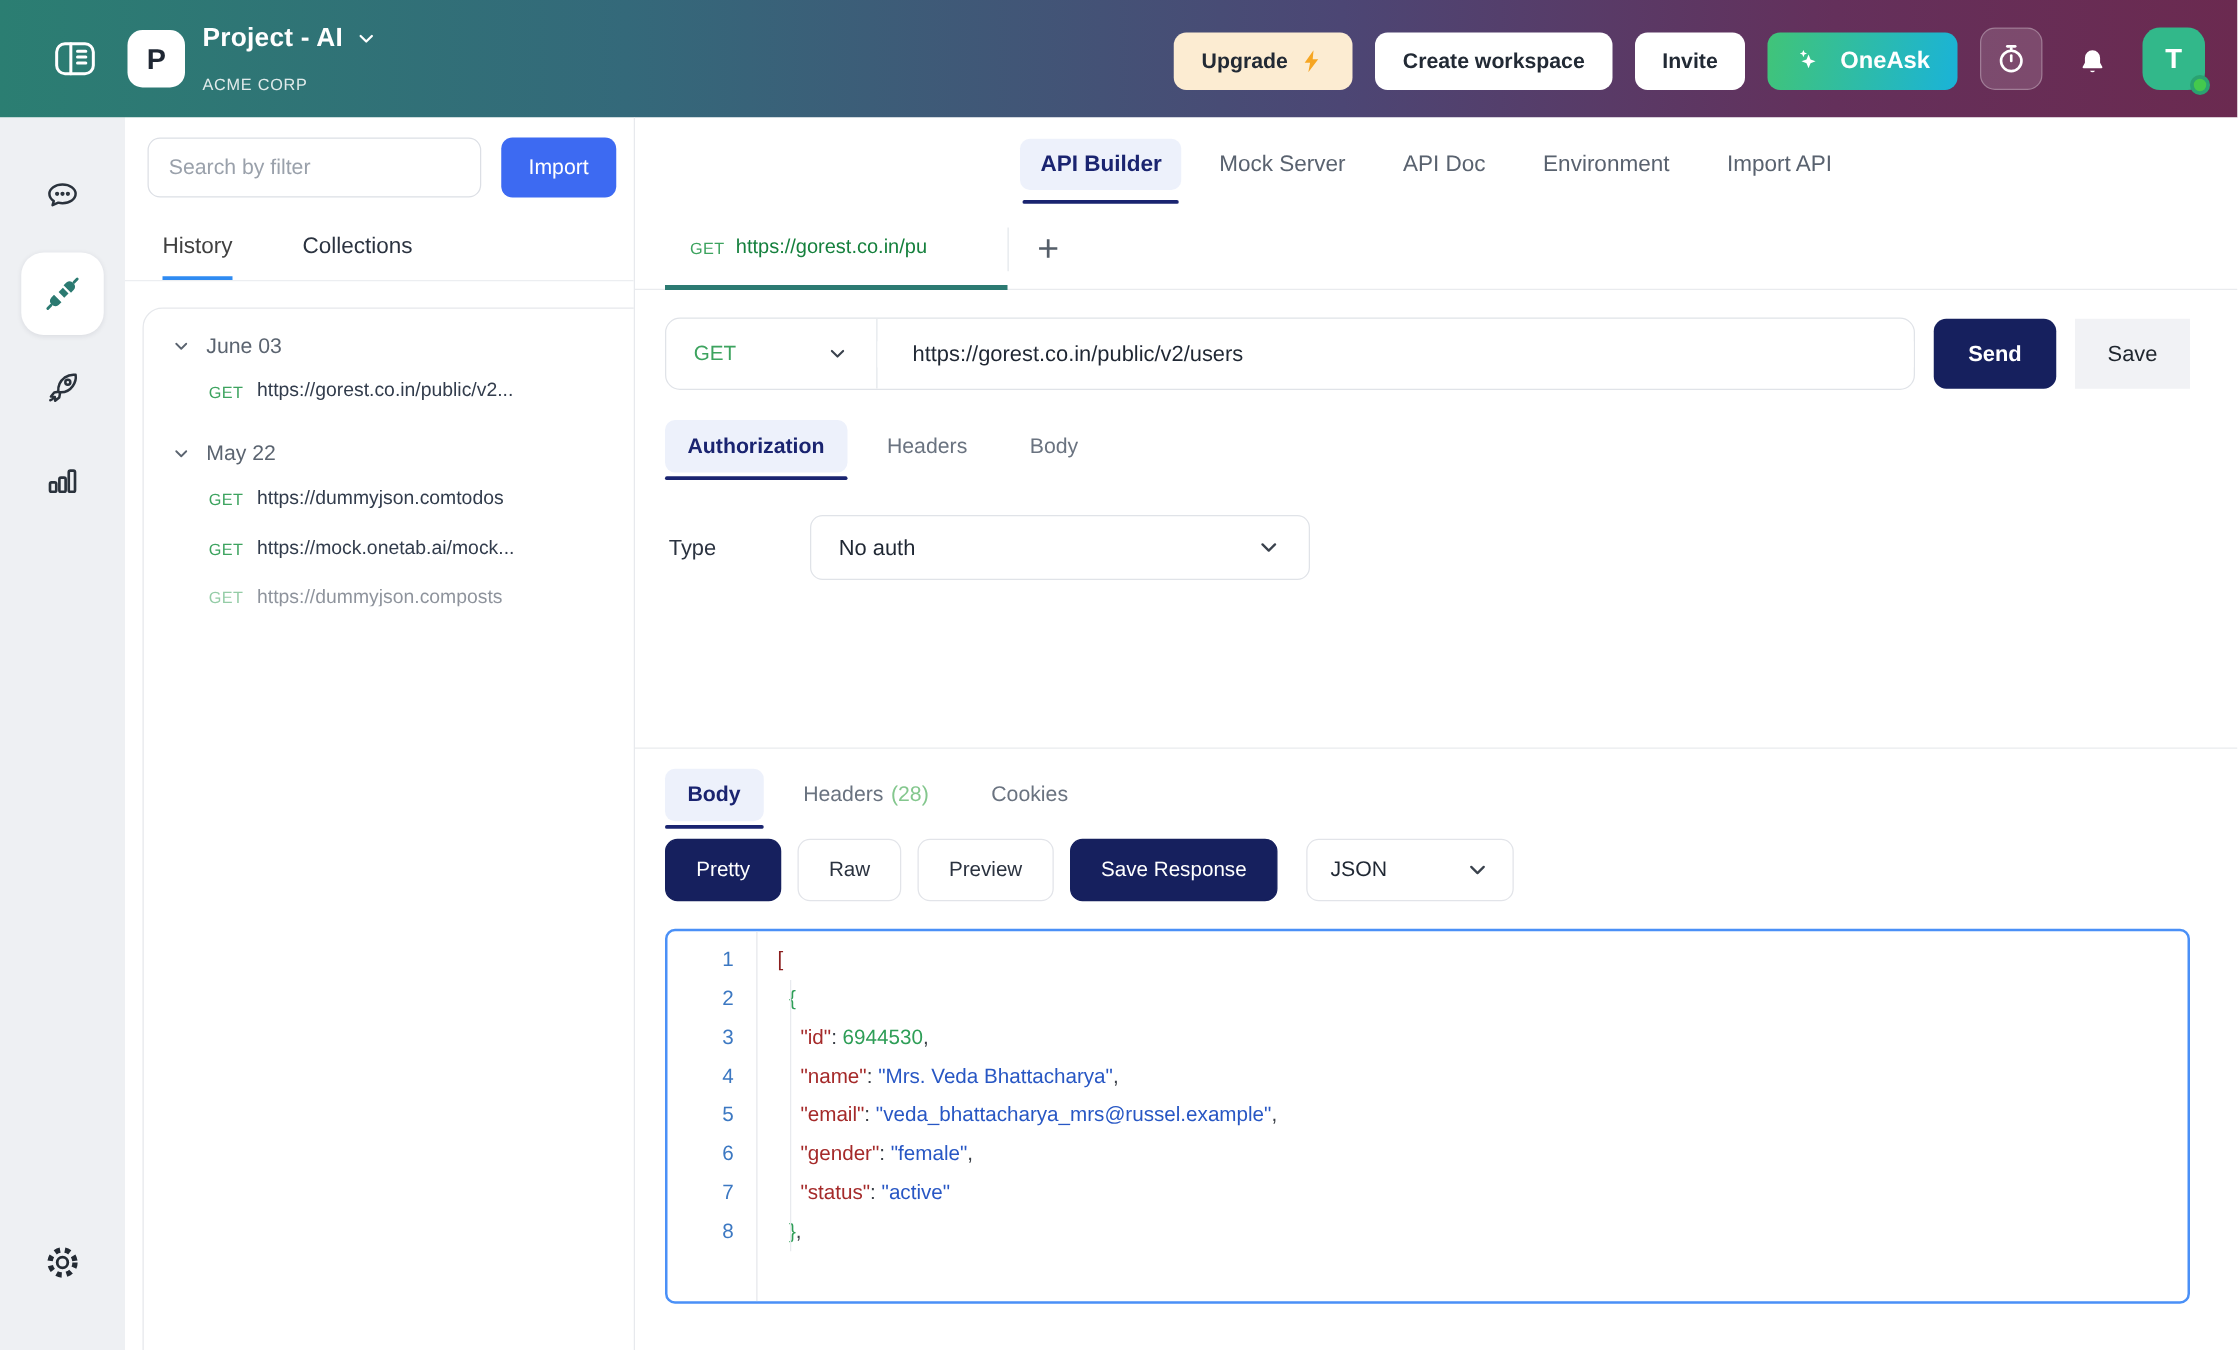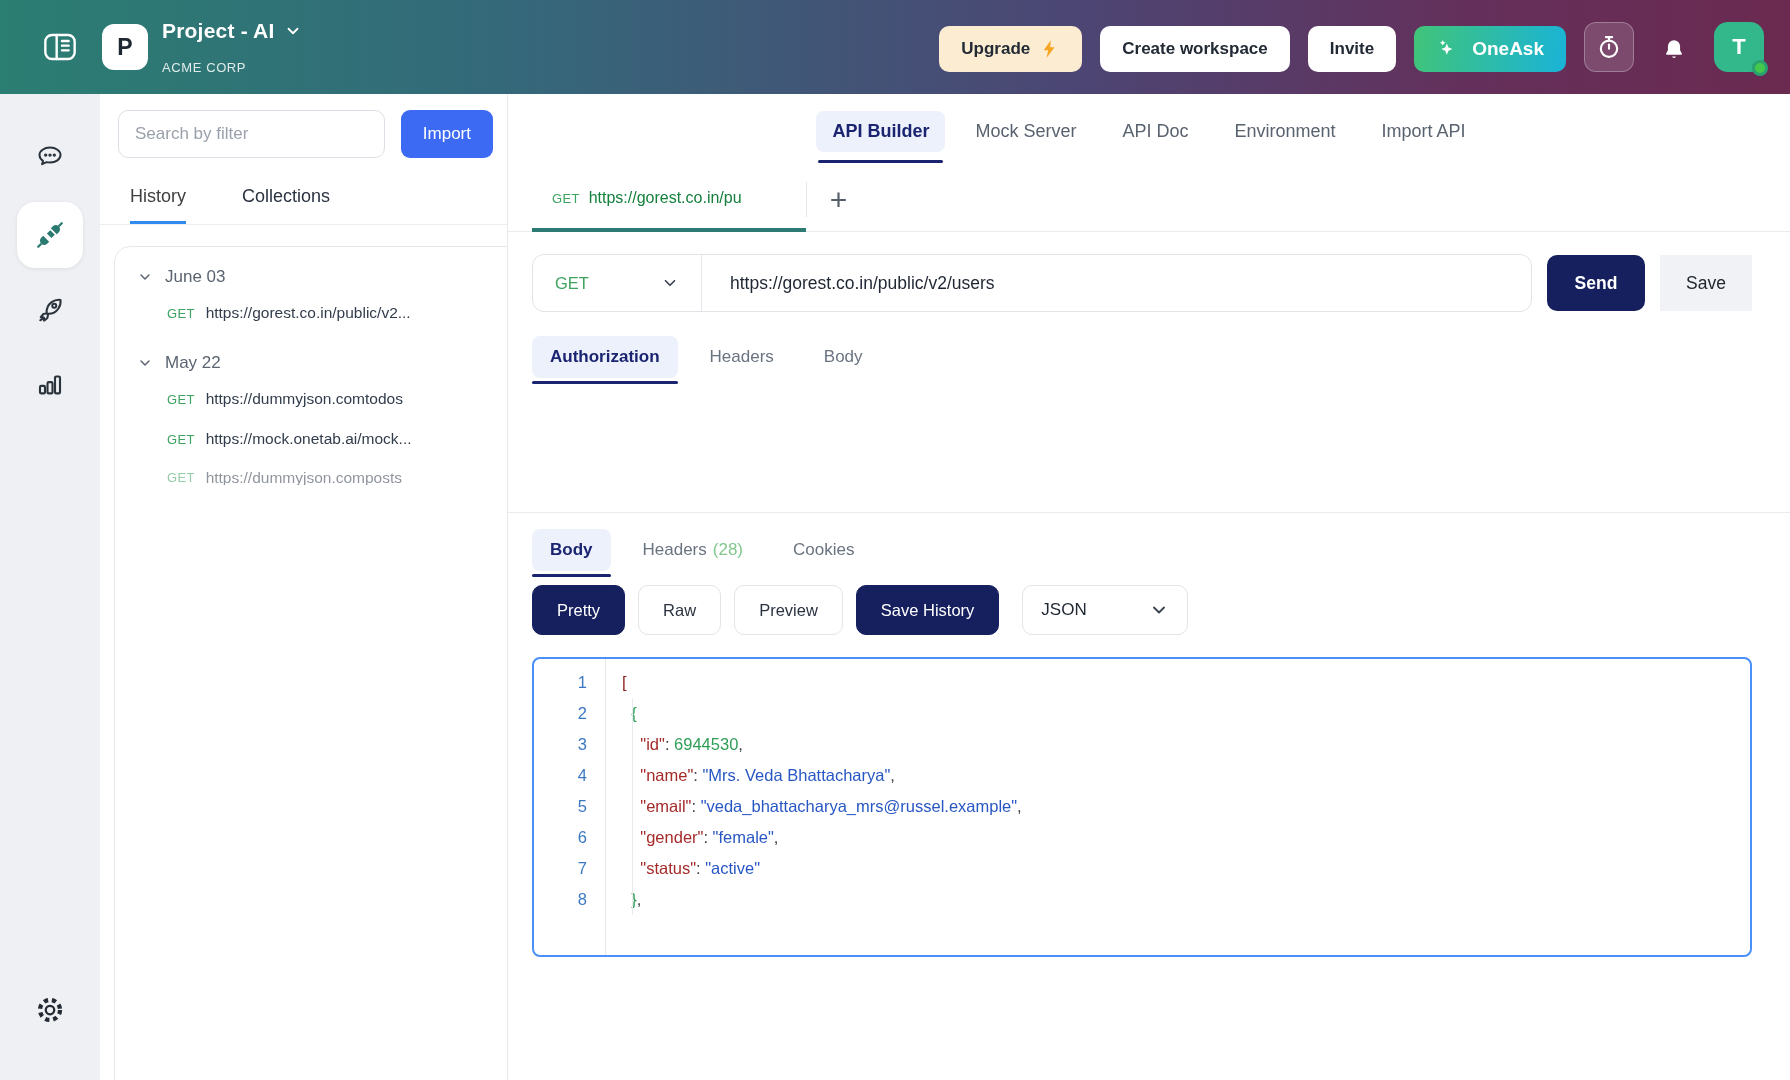--- a/index.html
+++ b/index.html
@@ -327,36 +327,45 @@
       <button class="btn-send">Send</button>
       <button class="btn-savereq">Save</button>
     </div>
 
     <div class="pill-row">
       <div class="pill-tab active">Authorization</div>
       <div class="pill-tab">Headers</div>
       <div class="pill-tab">Body</div>
     </div>
 
+    <div class="type-row">
+      <div class="type-label">Type</div>
+      <div class="type-select">
+        <span>No auth</span>
+        <svg width="20" height="20" viewBox="0 0 24 24" fill="none" stroke="#3a424d" stroke-width="2.2" stroke-linecap="round" stroke-linejoin="round">
+            <path d="M6 9l6 6 6-6"></path>
+          </svg>
+      </div>
+    </div>
 
     <div class="resp-divider"></div>
 
     <div class="pill-row" style="padding-top:16px">
       <div class="pill-tab active">Body</div>
       <div class="pill-tab">
         <span>Headers</span><span class="badge-green">(28)</span>
       </div>
       <div class="pill-tab">Cookies</div>
     </div>
 
     <div class="views-row">
       <button class="view-btn filled">Pretty</button>
       <button class="view-btn">Raw</button>
       <button class="view-btn">Preview</button>
-      <button class="view-btn filled">Save History</button>
+      <button class="view-btn filled">Save Response</button>
       <div class="fmt-select">
         <span>JSON</span>
         <svg width="20" height="20" viewBox="0 0 24 24" fill="none" stroke="#3a424d" stroke-width="2.2" stroke-linecap="round" stroke-linejoin="round">
             <path d="M6 9l6 6 6-6"></path>
           </svg>
       </div>
     </div>
 
     <div class="editor">
       <div class="gutter">

